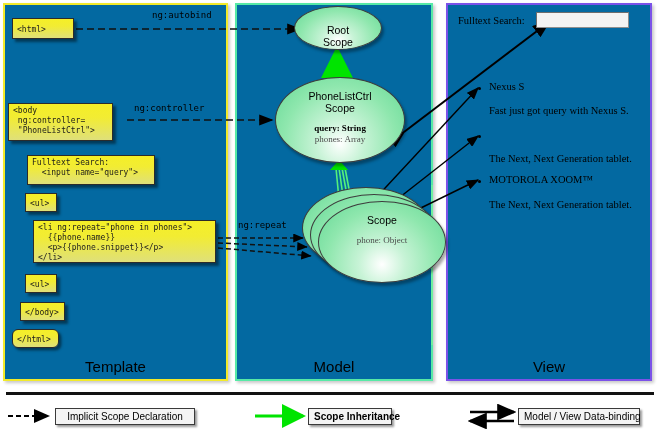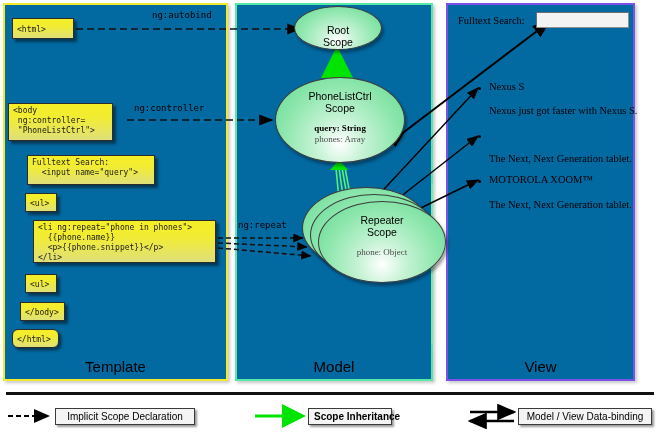--- a/index.html
+++ b/index.html
@@ -15,21 +15,21 @@
 
   
   .panel {
     position: absolute;
     background: #0369a1;
     box-shadow: 2px 2px 3px rgba(0,0,0,0.22);
     box-sizing: border-box;
   }
   .panel-template { left: 3px;   top: 3px; width: 225px; height: 378px; border: 2px solid #f2ea2a; }
   .panel-model    { left: 235px; top: 3px; width: 198px; height: 378px; border: 2px solid #57e9a6; }
-  .panel-view     { left: 446px; top: 3px; width: 189px; height: 378px; border: 2px solid #7b52e8; padding-left: 40px; }
+  .panel-view     { left: 446px; top: 3px; width: 206px; height: 378px; border: 2px solid #7b52e8; padding-left: 40px; }
 
   .panel-label {
     position: absolute;
     bottom: 4px; left: 0; width: 100%;
     text-align: center;
     font-size: 15px;
     color: #000;
     font-family: "Liberation Sans", sans-serif;
   }
 
@@ -251,33 +251,32 @@
     <div class="title">Scope</div>
     <div class="props" style="margin-top:9px;">
       <div class="hi">query: String</div>
       <div class="dim">phones: Array</div>
     </div>
   </div>
 
   <div class="scope" style="left:302px; top:187px; width:128px; height:82px;"></div>
   <div class="scope" style="left:310px; top:194px; width:128px; height:82px;"></div>
   <div class="scope" style="left:318px; top:201px; width:128px; height:82px; padding-top:12px;">
-    <div class="title">Repeater</div>
     <div class="title">Scope</div>
     <div class="props" style="margin-top:9px;">
       <div class="dim">phone: Object</div>
     </div>
   </div>
 
   <div class="view-label" style="left:458px; top:15px;">Fulltext Search:</div>
   <input class="view-input" type="text" style="left: 536px; top: 12px; width: 93px; height: 16px; font-family: &quot;Liberation Serif&quot;, serif; font-size: 10px;" value="">
 
   <div class="view-bullet" style="left:478px; top:87px;"></div>
   <div class="view-item" style="left:489px; top:81px; font-weight:normal;">Nexus S</div>
-  <div class="view-item" style="left:489px; top:105px;">Nexus just got faster with Nexus S.</div>
+  <div class="view-item" style="left:489px; top:105px;">Fast just got query with Nexus S.</div>
 
   <div class="view-bullet" style="left:478px; top:135px;"></div>
   <div class="view-item" style="left:489px; top:153px;">The Next, Next Generation tablet.</div>
 
   <div class="view-bullet" style="left:478px; top:180px;"></div>
   <div class="view-item" style="left:489px; top:174px;">MOTOROLA XOOM™</div>
   <div class="view-item" style="left:489px; top:199px;">The Next, Next Generation tablet.</div>
 
   <div class="legend-rule"></div>
 
@@ -291,15 +290,15 @@
       </marker>
     </defs>
     <line x1="8" y1="416" x2="48" y2="416" stroke="#000" stroke-width="2" stroke-dasharray="5 3" marker-end="url(#lgBlack)"></line>
     <line x1="255" y1="416" x2="303" y2="416" stroke="#00e400" stroke-width="3" marker-end="url(#lgGreen)"></line>
     <line x1="470" y1="412" x2="514" y2="412" stroke="#000" stroke-width="2.4" marker-end="url(#lgBlack)"></line>
     <line x1="514" y1="421" x2="470" y2="421" stroke="#000" stroke-width="2.4" marker-end="url(#lgBlack)"></line>
   </svg>
 
   <div class="legend-box" style="left:55px; top:408px; width:140px;">Implicit Scope Declaration</div>
   <div class="legend-box" style="left:308px; top:408px; width:84px;font-weight:bold;">Scope Inheritance</div>
-  <div class="legend-box" style="left:518px; top:408px; width:134px;">Model / View Data-binding</div>
+  <div class="legend-box" style="left:518px; top:408px; width:122px;">Model / View Data-binding</div>
 
 </div>
 
 </body></html>

